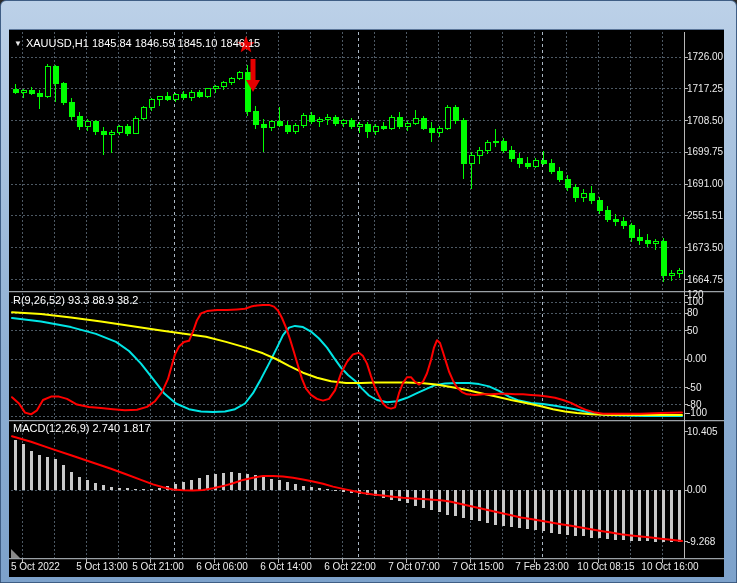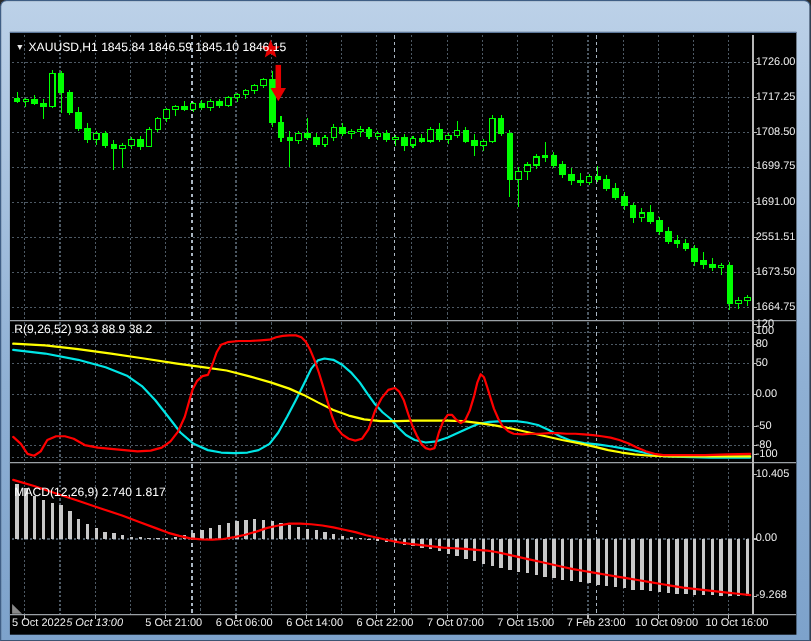--- a/index.html
+++ b/index.html
@@ -416,21 +416,21 @@
         <line x1="597.5" y1="557" x2="597.5" y2="561" stroke="#b8b8b8" stroke-width="1" shape-rendering="crispEdges"></line>
         <line x1="661.5" y1="557" x2="661.5" y2="561" stroke="#b8b8b8" stroke-width="1" shape-rendering="crispEdges"></line>
       </svg>
 
     <div class="legend" style="left:5px;top:7px;">
       <span class="expander">▼</span><span>XAUUSD,H1  1845.84 1846.59 1845.10 1846.15</span>
     </div>
     <div class="legend" style="left:4px;top:264px;">
       <span>R(9,26,52) 93.3 88.9 38.2</span>
     </div>
-    <div class="legend" style="left:4px;top:412px;">
+    <div class="legend" style="left:4px;top:392px;">
       <span>MACD(12,26,9) 2.740 1.817</span>
     </div>
 
     <div id="price-labels">
         <div class="axis-label" style="top: 21px;">1726.00</div>
         <div class="axis-label" style="top: 52.7975px;">1717.25</div>
         <div class="axis-label" style="top: 84.595px;">1708.50</div>
         <div class="axis-label" style="top: 116.392px;">1699.75</div>
         <div class="axis-label" style="top: 148.19px;">1691.00</div>
         <div class="axis-label" style="top: 179.987px;">2551.51</div>
@@ -443,25 +443,25 @@
         <div class="axis-label" style="top: 323px;">0.00</div>
         <div class="axis-label" style="top: 351.5px;">-50</div>
         <div class="axis-label" style="top: 368.6px;">-80</div>
         <div class="axis-label" style="top: 377px;">-100</div>
         <div class="axis-label" style="top: 395.732px;">10.405</div>
         <div class="axis-label" style="top: 454px;">0.00</div>
         <div class="axis-label" style="top: 505.901px;">-9.268</div>
       </div>
     <div id="time-axis">
         <div class="time-label" style="left: 2px;">5 Oct 2022</div>
-        <div class="time-label" style="left: 77px; transform: translateX(-50%); margin-left: 0; font-style: italic;">5 Oct 13:00</div>
+        <div class="time-label" style="left: 77px; transform: translateX(-50%); margin-left: 16px;">5 Oct 13:00</div>
         <div class="time-label" style="left: 141px; transform: translateX(-50%); margin-left: 8px;">5 Oct 21:00</div>
         <div class="time-label" style="left: 205px; transform: translateX(-50%); margin-left: 8px;">6 Oct 06:00</div>
         <div class="time-label" style="left: 269px; transform: translateX(-50%); margin-left: 8px;">6 Oct 14:00</div>
         <div class="time-label" style="left: 333px; transform: translateX(-50%); margin-left: 8px;">6 Oct 22:00</div>
         <div class="time-label" style="left: 397px; transform: translateX(-50%); margin-left: 8px;">7 Oct 07:00</div>
         <div class="time-label" style="left: 461px; transform: translateX(-50%); margin-left: 8px;">7 Oct 15:00</div>
         <div class="time-label" style="left: 525px; transform: translateX(-50%); margin-left: 8px;">7 Feb 23:00</div>
-        <div class="time-label" style="left: 589px; transform: translateX(-50%); margin-left: 8px;">10 Oct 09:00</div>
+        <div class="time-label" style="left: 589px; transform: translateX(-50%); margin-left: 8px;">10 Oct 08:15</div>
         <div class="time-label" style="left: 653px; transform: translateX(-50%); margin-left: 8px;">10 Oct 16:00</div>
       </div>
   </div>
 </div>
 
 </body></html>

